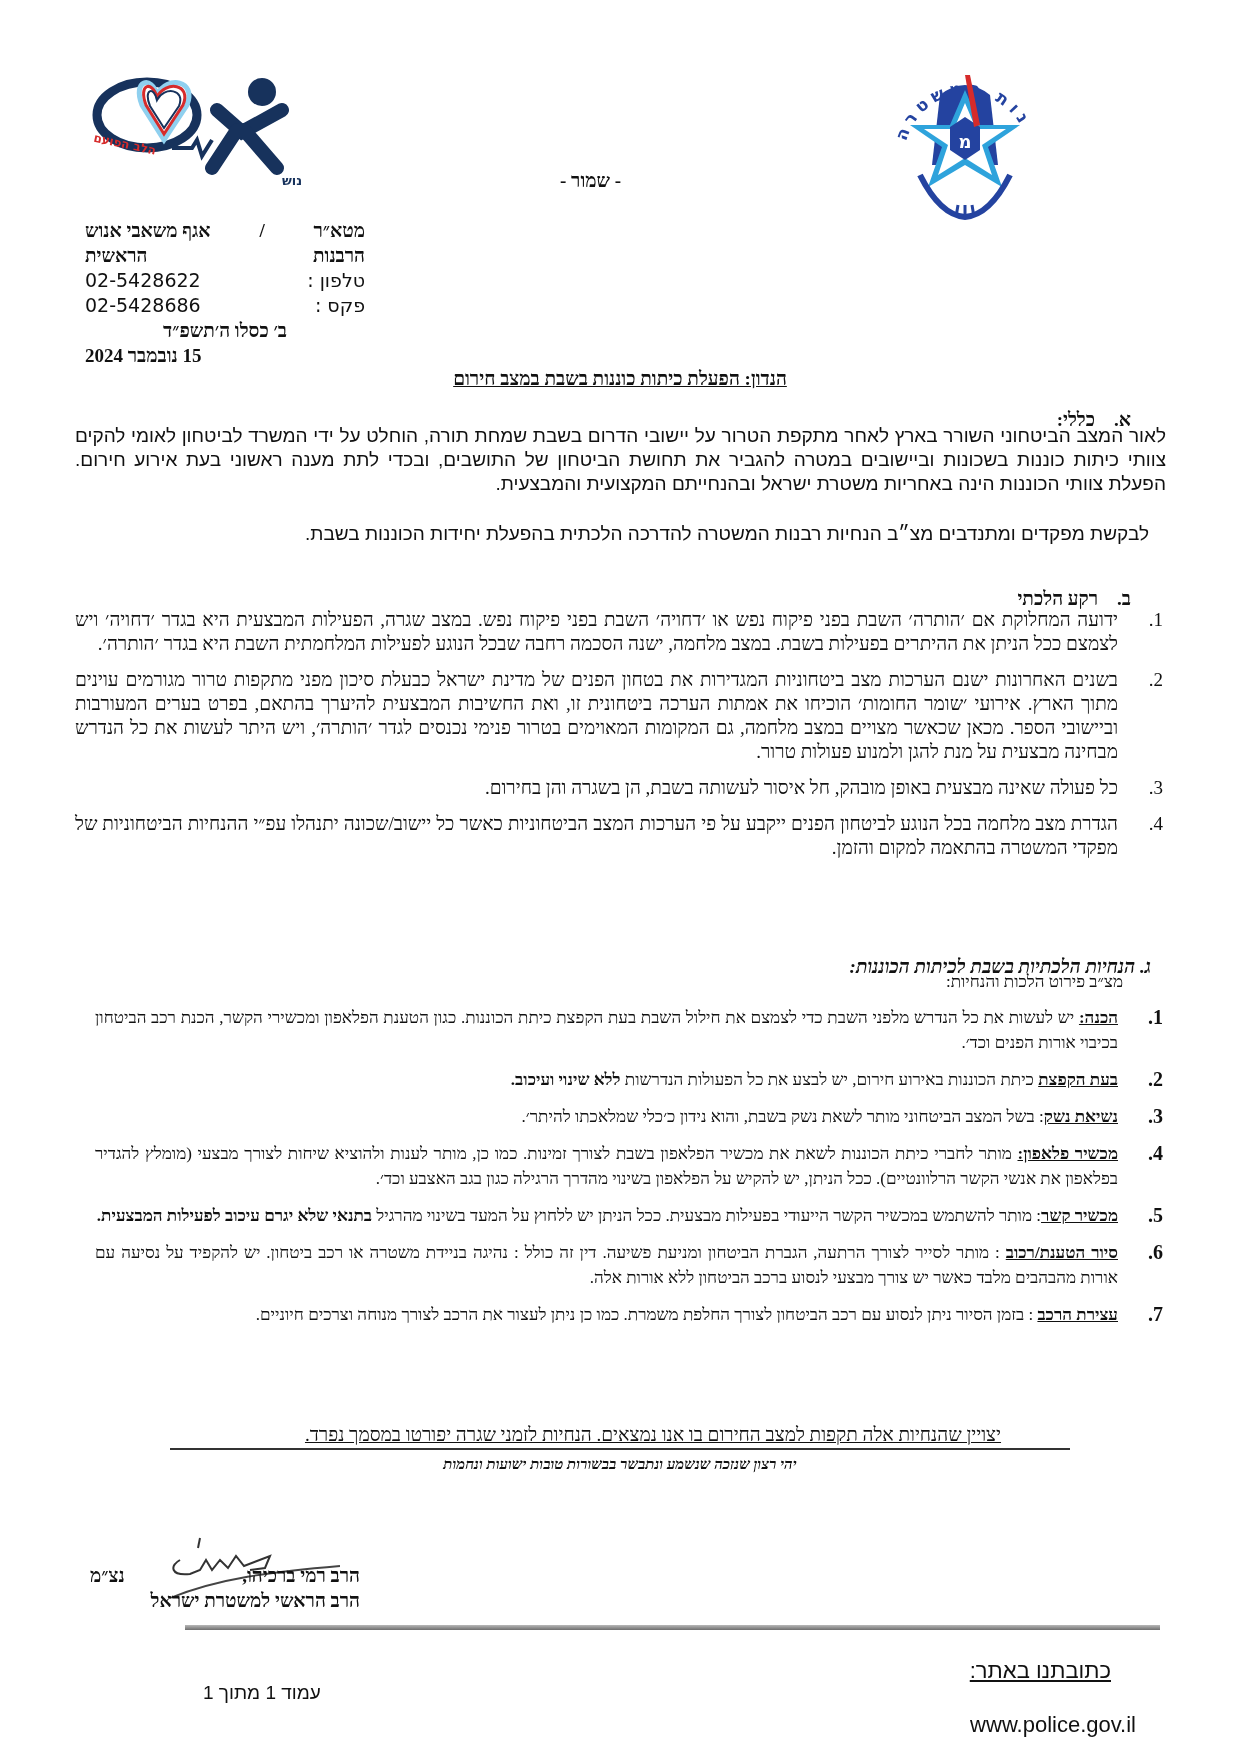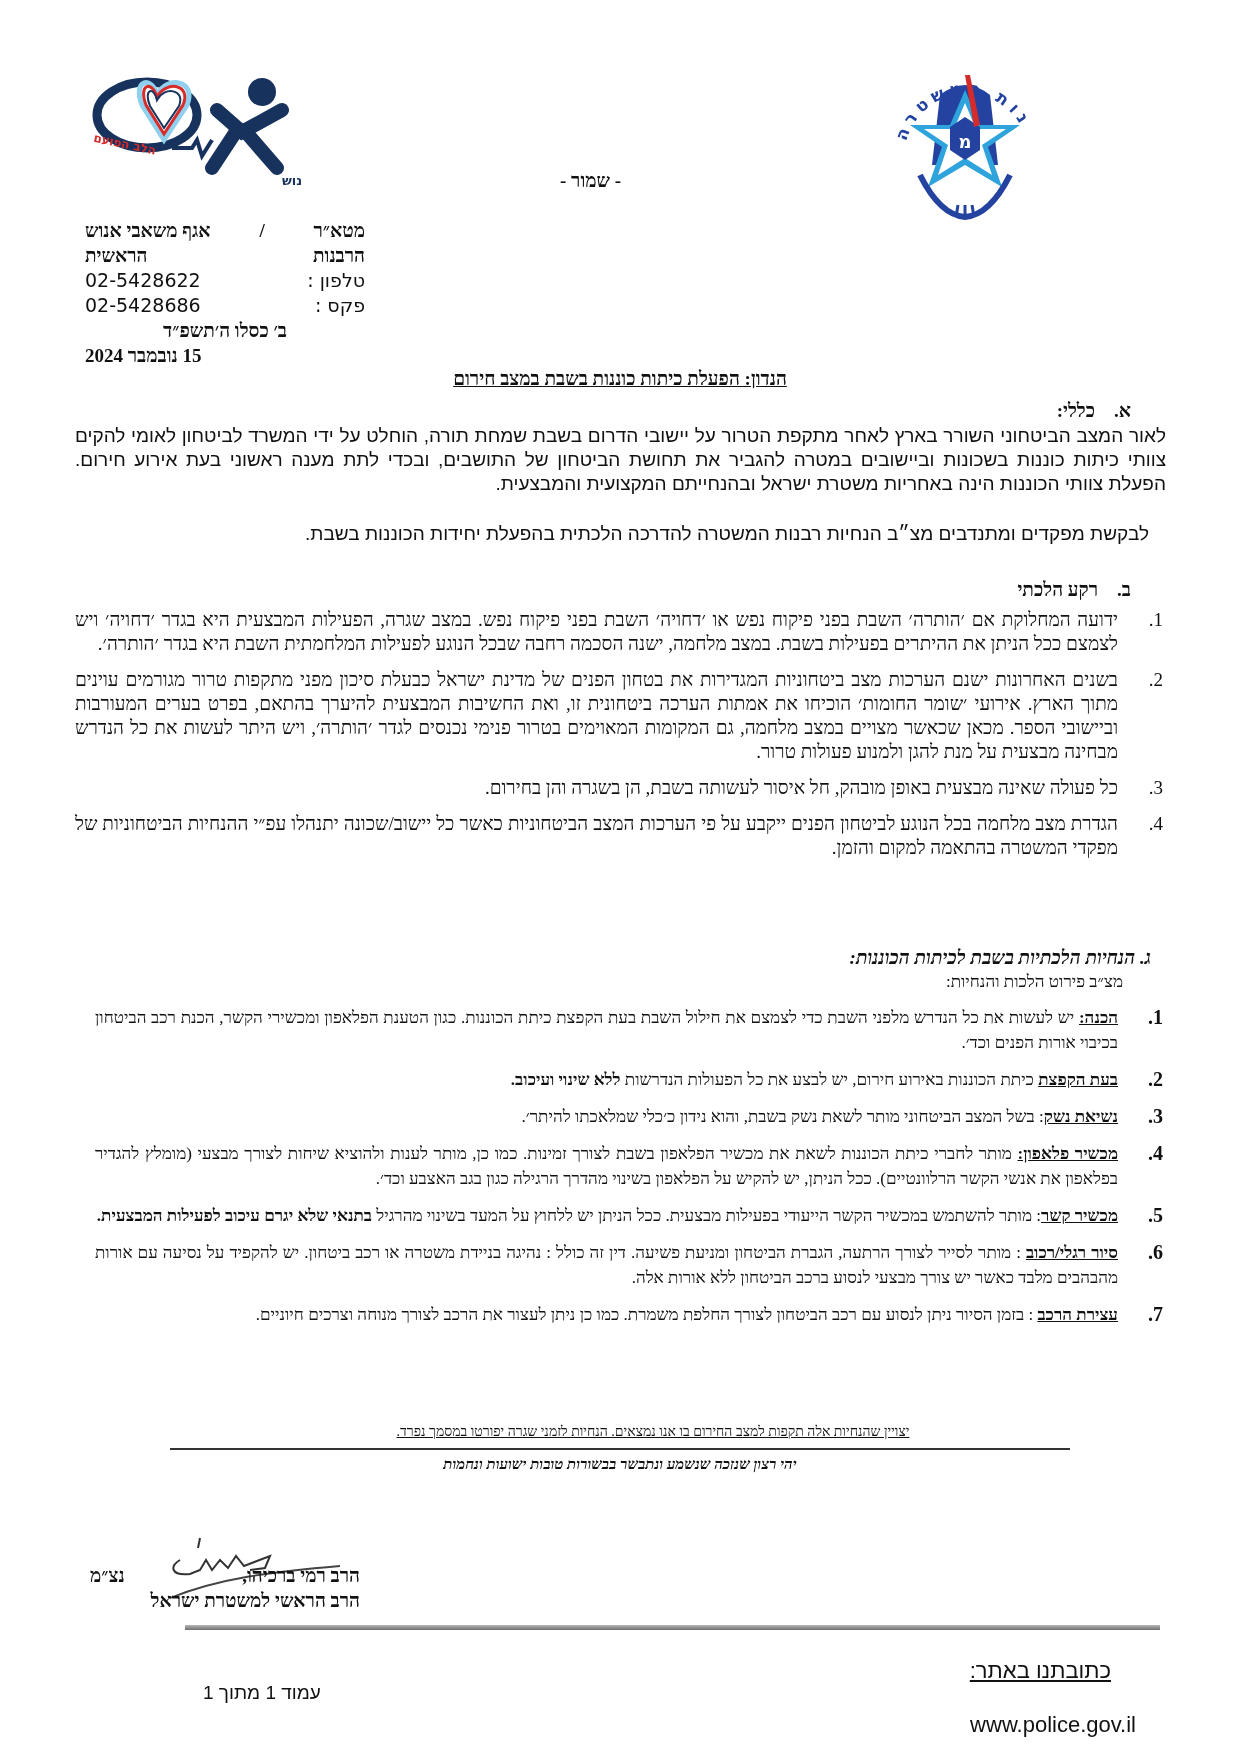--- a/index.html
+++ b/index.html
@@ -15,40 +15,40 @@
     #classification { left:560px; top:170px; font-size:19px; font-weight:bold; }
 
     #dept-block { left:85px; top:218px; width:280px; font-size:19px; line-height:25px; }
     .dept-row { display:flex; justify-content:space-between; direction:rtl; }
     #date-block { left:85px; top:318px; width:280px; text-align:center; font-weight:bold; font-size:19px; line-height:25px; }
 
     
     #subject { left:400px; top:368px; width:440px; text-align:center; font-weight:bold; font-size:19px; text-decoration:underline; direction:rtl; }
 
     
-    .section-title { font-weight:bold; font-size:19px; }
+    .section-title { font-weight:bold; font-size:19px;margin-top:9px; }
     #sec-a-title { right:110px; top:400px; }
     #sec-a-body { left:75px; right:75px; top:424px; font-family:"Liberation Sans", sans-serif; font-size:19px; line-height:24px; text-align:justify; text-align-last:right; }
     #sec-a-note { left:68px; right:92px; top:522px; font-family:"Liberation Sans", sans-serif; font-size:19px; line-height:24px; }
 
     #sec-b-title { right:110px; top:579px; }
     .num-list { left:75px; right:70px; font-family:"Liberation Serif", serif; font-size:19px; line-height:24px; }
     .num-item { display:flex; direction:rtl; margin-bottom:12px; }
     .num-item .num { width:45px; flex:0 0 45px; text-align:right; padding-right:8px; }
     .num-item .txt { flex:1; text-align:justify; text-align-last:right; }
     #sec-b-list { top:608px; }
 
     #sec-c-title { right:90px; top:947px; font-style:italic; }
     #sec-c-sub { right:118px; top:972px; font-size:17px; font-family:"Liberation Serif", serif; }
     #sec-c-list { top:1005px; left:95px; right:70px; font-size:17px; line-height:25px; }
     #sec-c-list .num { font-weight:bold; font-size:20px; }
     .kw { font-weight:bold; text-decoration:underline; }
     .em { font-weight:bold; }
 
-    #note { left:170px; right:105px; top:1424px; text-align:center; font-size:14px; text-decoration:underline; direction:rtl; }
+    #note { left:170px; right:105px; top:1424px; text-align:center; font-size:19px; text-decoration:underline; direction:rtl; }
     #note-rule { left:170px; width:900px; top:1448px; height:2px; background:#333; }
     #blessing { left:320px; width:600px; top:1456px; text-align:center; font-size:15px; font-weight:bold; font-style:italic; direction:rtl; }
 
     #signature-svg { left:140px; top:1530px; width:230px; height:70px; }
     #signer-name { left:90px; top:1565px; width:270px; font-weight:bold; font-size:19px; display:flex; justify-content:space-between; direction:rtl; }
     #signer-title { left:90px; top:1590px; width:270px; font-weight:bold; font-size:19px; text-align:right; direction:rtl; }
 
     #footer-rule { left:185px; width:975px; top:1625px; height:5px; background:linear-gradient(#b8b8b8,#6f6f6f); }
     #site-label { right:130px; top:1658px; font-family:"Liberation Sans", sans-serif; font-size:22px; direction:rtl;text-decoration:underline; }
     #page-num { left:195px; top:1682px; font-family:"Liberation Sans", sans-serif; font-size:19px; direction:rtl;margin-left:8px; }
@@ -168,21 +168,21 @@
   <div class="num-item">
     <span class="num">4.</span>
     <span class="txt"><span class="kw">מכשיר פלאפון:</span><span> מותר לחברי כיתת הכוננות לשאת את מכשיר הפלאפון בשבת לצורך זמינות. כמו כן, מותר לענות ולהוציא שיחות לצורך מבצעי (מומלץ להגדיר בפלאפון את אנשי הקשר הרלוונטיים). ככל הניתן, יש להקיש על הפלאפון בשינוי מהדרך הרגילה כגון בגב האצבע וכד׳.</span><span class="em"></span></span>
   </div>
   <div class="num-item">
     <span class="num">5.</span>
     <span class="txt"><span class="kw">מכשיר קשר</span><span>: מותר להשתמש במכשיר הקשר הייעודי בפעילות מבצעית. ככל הניתן יש ללחוץ על המעד בשינוי מהרגיל </span><span class="em">בתנאי שלא יגרם עיכוב לפעילות המבצעית.</span></span>
   </div>
   <div class="num-item">
     <span class="num">6.</span>
-    <span class="txt"><span class="kw">סיור רגלי/רכוב</span><span> : מותר לסייר לצורך הרתעה, הגברת הביטחון ומניעת פשיעה. דין זה כולל : נהיגה בניידת משטרה או רכב ביטחון. יש להקפיד על נסיעה עם אורות מהבהבים מלבד כאשר יש צורך מבצעי לנסוע ברכב הביטחון ללא אורות אלה.</span><span class="em"></span></span>
+    <span class="txt"><span class="kw">סיור הטענת/רכוב</span><span> : מותר לסייר לצורך הרתעה, הגברת הביטחון ומניעת פשיעה. דין זה כולל : נהיגה בניידת משטרה או רכב ביטחון. יש להקפיד על נסיעה עם אורות מהבהבים מלבד כאשר יש צורך מבצעי לנסוע ברכב הביטחון ללא אורות אלה.</span><span class="em"></span></span>
   </div>
   <div class="num-item">
     <span class="num">7.</span>
     <span class="txt"><span class="kw">עצירת הרכב</span><span> : בזמן הסיור ניתן לנסוע עם רכב הביטחון לצורך החלפת משמרת. כמו כן ניתן לעצור את הרכב לצורך מנוחה וצרכים חיוניים.</span><span class="em"></span></span>
   </div>
 </div>
 
 <div id="note" class="abs">יצויין שהנחיות אלה תקפות למצב החירום בו אנו נמצאים. הנחיות לזמני שגרה יפורטו במסמך נפרד.</div>
 <div id="note-rule" class="abs"></div>
 <div id="blessing" class="abs">יהי רצון שנזכה שנשמע ונתבשר בבשורות טובות ישועות ונחמות</div>

